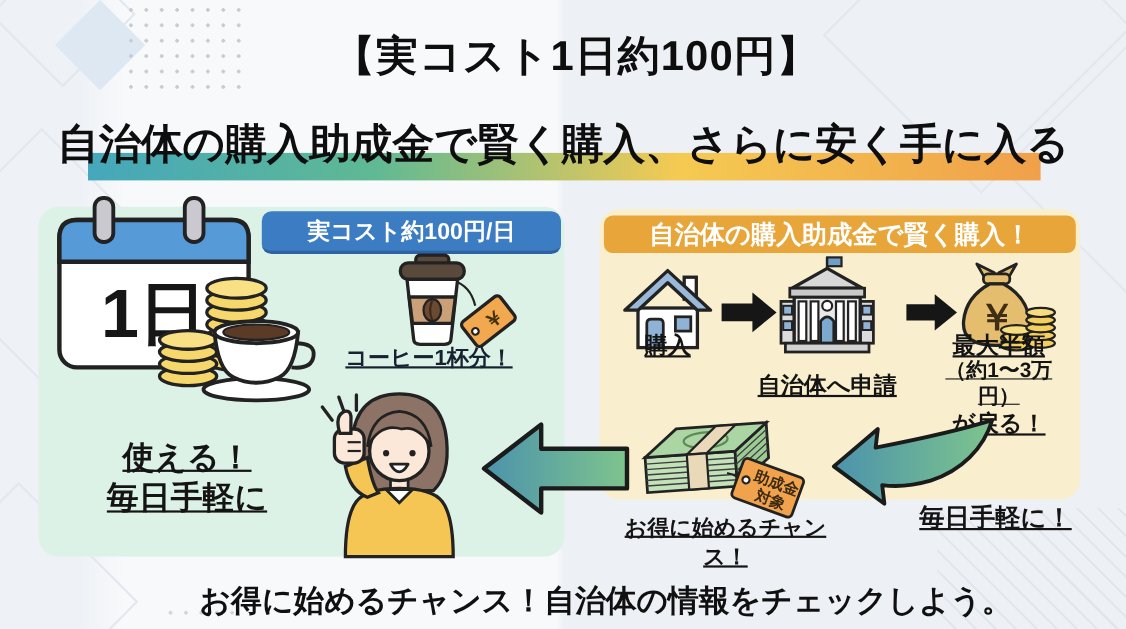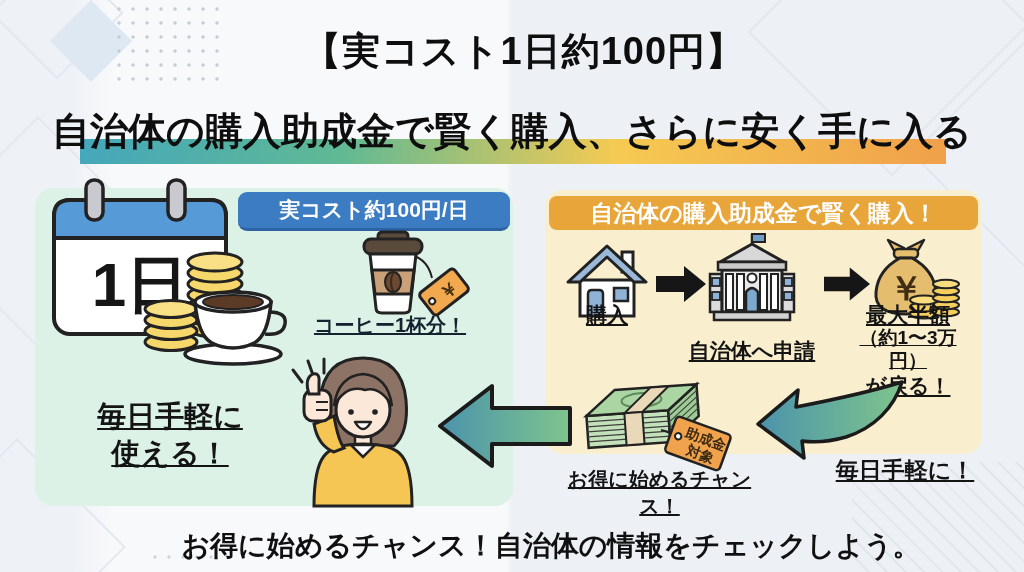--- a/index.html
+++ b/index.html
@@ -134,22 +134,22 @@
       <path d="M75 92 Q45 92 36 104 Q26 117 26 154 L124 154 Q124 117 114 104 Q105 92 75 92 Z" fill="#f6c654" stroke="#222" stroke-width="3"></path>
       <path d="M63 93 L75 105 L87 93 Z" fill="#fff" stroke="#222" stroke-width="2.5"></path>
       <path d="M46 100 Q30 94 26 72 L46 64 Q50 88 56 96 Z" fill="#f6c654" stroke="#222" stroke-width="3"></path>
       <rect x="16" y="38" width="27" height="31" rx="9" fill="#fce8d8" stroke="#222" stroke-width="3"></rect>
       <path d="M21 42 Q16 26 25 22 Q32 20 31 31 L31 42 Z" fill="#fce8d8" stroke="#222" stroke-width="3"></path>
       <line x1="28" y1="50" x2="40" y2="50" stroke="#222" stroke-width="2"></line>
       <line x1="28" y1="58" x2="40" y2="58" stroke="#222" stroke-width="2"></line>
     </svg>
 
     <div class="lbl benefit">
+      <div>使える！</div>
       <div>毎日手軽に</div>
-      <div>使える！</div>
     </div>
   </div>
 
   <svg class="abs" style="left:436px;top:380px;z-index:2;" width="136" height="92" viewBox="0 0 136 92">
     <defs>
         <linearGradient id="gradA" x1="0" y1="0" x2="1" y2="0">
       <stop offset="0" stop-color="#4b93ac"></stop>
           <stop offset="1" stop-color="#7ec48d"></stop>
     </linearGradient>
       </defs>

